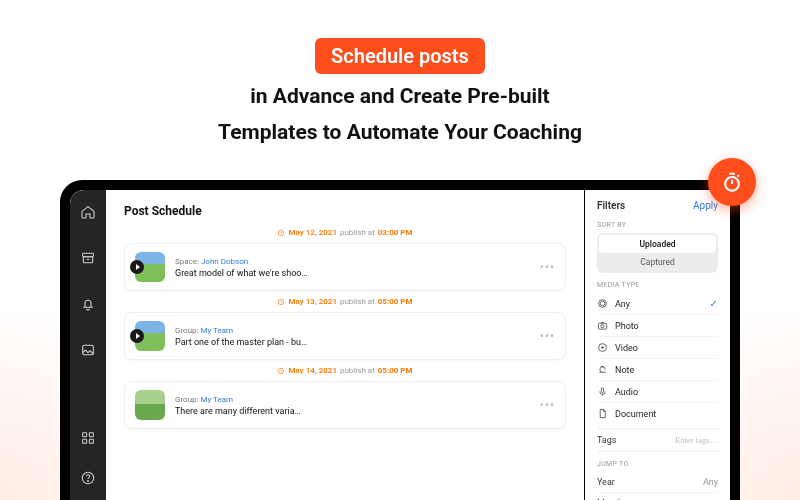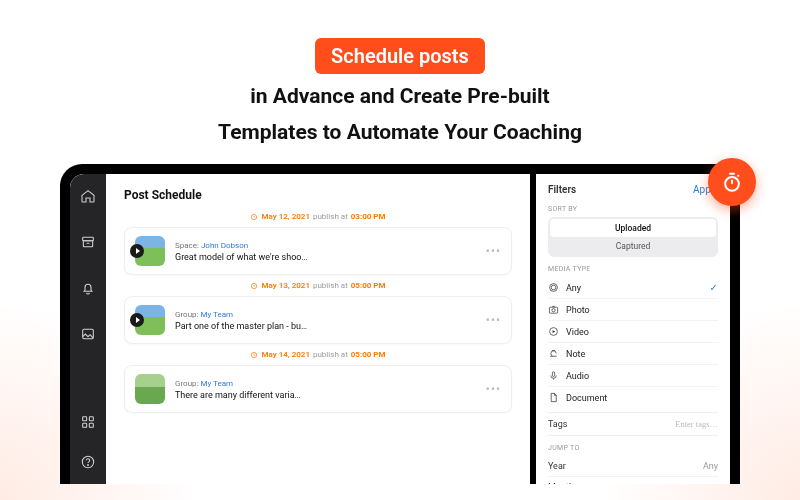--- a/index.html
+++ b/index.html
@@ -4,21 +4,21 @@
 <style>
   * { box-sizing: border-box; margin: 0; padding: 0; font-family: -apple-system, BlinkMacSystemFont, "Segoe UI", Roboto, Helvetica, Arial, sans-serif; }
   body { width: 800px; height: 500px; overflow: hidden; background: #fff; position: relative; }
   .bg-gradient-left { position: absolute; left: 0; bottom: 0; width: 200px; height: 200px; background: radial-gradient(circle at bottom left, rgba(255,90,30,0.12), transparent 70%); pointer-events: none; }
   .bg-gradient-right { position: absolute; right: 0; bottom: 0; width: 200px; height: 200px; background: radial-gradient(circle at bottom right, rgba(255,90,30,0.12), transparent 70%); pointer-events: none; }
 
   .hero { text-align: center; padding-top: 38px; }
   .hero-pill { display: inline-block; background: #ff4d1c; color: #fff; font-size: 20px; font-weight: 600; padding: 6px 16px; border-radius: 6px; text-align: center; }
   .hero-line { font-size: 21px; font-weight: 700; color: #111; margin-top: 8px; line-height: 1.35; }
 
-  .tablet { position: absolute; left: 60px; right: 60px; bottom: 16px; height: 320px; background: #000; border-radius: 22px 22px 0 0; padding: 10px 10px 0 10px; }
+  .tablet { position: absolute; left: 60px; right: 60px; bottom: 0; height: 320px; background: #000; border-radius: 22px 22px 0 0; padding: 10px 10px 0 10px; }
   .tablet-screen { width: 100%; height: 100%; background: #fff; border-radius: 14px 14px 0 0; display: flex; overflow: hidden; }
 
   .sidebar { width: 36px; background: #252527; border-radius: 14px 0 0 0; display: flex; flex-direction: column; align-items: center; padding-top: 14px; gap: 30px; }
   .sidebar-icon { width: 16px; height: 16px; display:flex; align-items:center; justify-content:center; color:#cfcfd2; }
   .sidebar-icon svg { width:16px; height:16px; stroke:#cfcfd2; fill:none; stroke-width:1.6; }
   .sidebar-spacer { flex:1; }
   .sidebar-bottom { display:flex; flex-direction:column; align-items:center; gap:24px; padding-bottom:14px;}
 
   .main { flex:1; display:flex; }
   .feed { flex:1; padding: 14px 18px 0 18px; overflow:hidden;}
@@ -33,21 +33,21 @@
   .thumb { width:30px; height:30px; border-radius:6px; background: linear-gradient(#7db4e6 0 40%, #7fbf5a 40% 100%); position:relative; flex-shrink:0;}
   .thumb.green { background: linear-gradient(#a8d08d 0 45%, #6aa84f 45% 100%);}
   .thumb-play { position:absolute; left:-5px; top:50%; transform:translateY(-50%); width:14px; height:14px; border-radius:50%; background:#1a1a1a; display:flex; align-items:center; justify-content:center;}
   .thumb-play::after { content:""; border-left:4px solid #fff; border-top:3px solid transparent; border-bottom:3px solid transparent; margin-left:1px;}
   .post-body { flex:1; min-width:0;}
   .post-meta { font-size:8px; color:#777; }
   .post-meta .name { color:#2e7bd6; }
   .post-text { font-size:9px; color:#111; margin-top:2px; white-space:nowrap; overflow:hidden; text-overflow:ellipsis;}
   .post-dots { color:#bbb; font-size:12px; letter-spacing:1px;}
 
-  .filters { width: 200px; border-left:6px solid #000000; padding: 10px 12px 0 12px; font-size:9px; color:#333;}
+  .filters { width: 146px; border-left:1px solid #000000; padding: 10px 12px 0 12px; font-size:9px; color:#333;}
   .filters-head { display:flex; justify-content:space-between; align-items:center; margin-bottom:10px;}
   .filters-head .title { font-weight:600; font-size:10px;}
   .filters-head .apply { color:#2e7bd6; font-size:10px;}
   .f-label { font-size:7px; color:#999; text-transform:uppercase; letter-spacing:0.3px; margin:8px 0 4px 0;}
   .seg { display:flex; background:#ececef; border-radius:6px; padding:2px;flex-direction:column;}
   .seg div { flex:1; text-align:center; font-size:8.5px; padding:4px 0; border-radius:4px; color:#555;}
   .seg .active { background:#fff; color:#111; font-weight:500;}
   .media-list { display:flex; flex-direction:column;}
   .media-row { display:flex; align-items:center; gap:7px; padding:5px 0; font-size:9px; color:#222; border-bottom:1px solid #f3f3f3;}
   .media-row:last-child{ border-bottom:none;}

